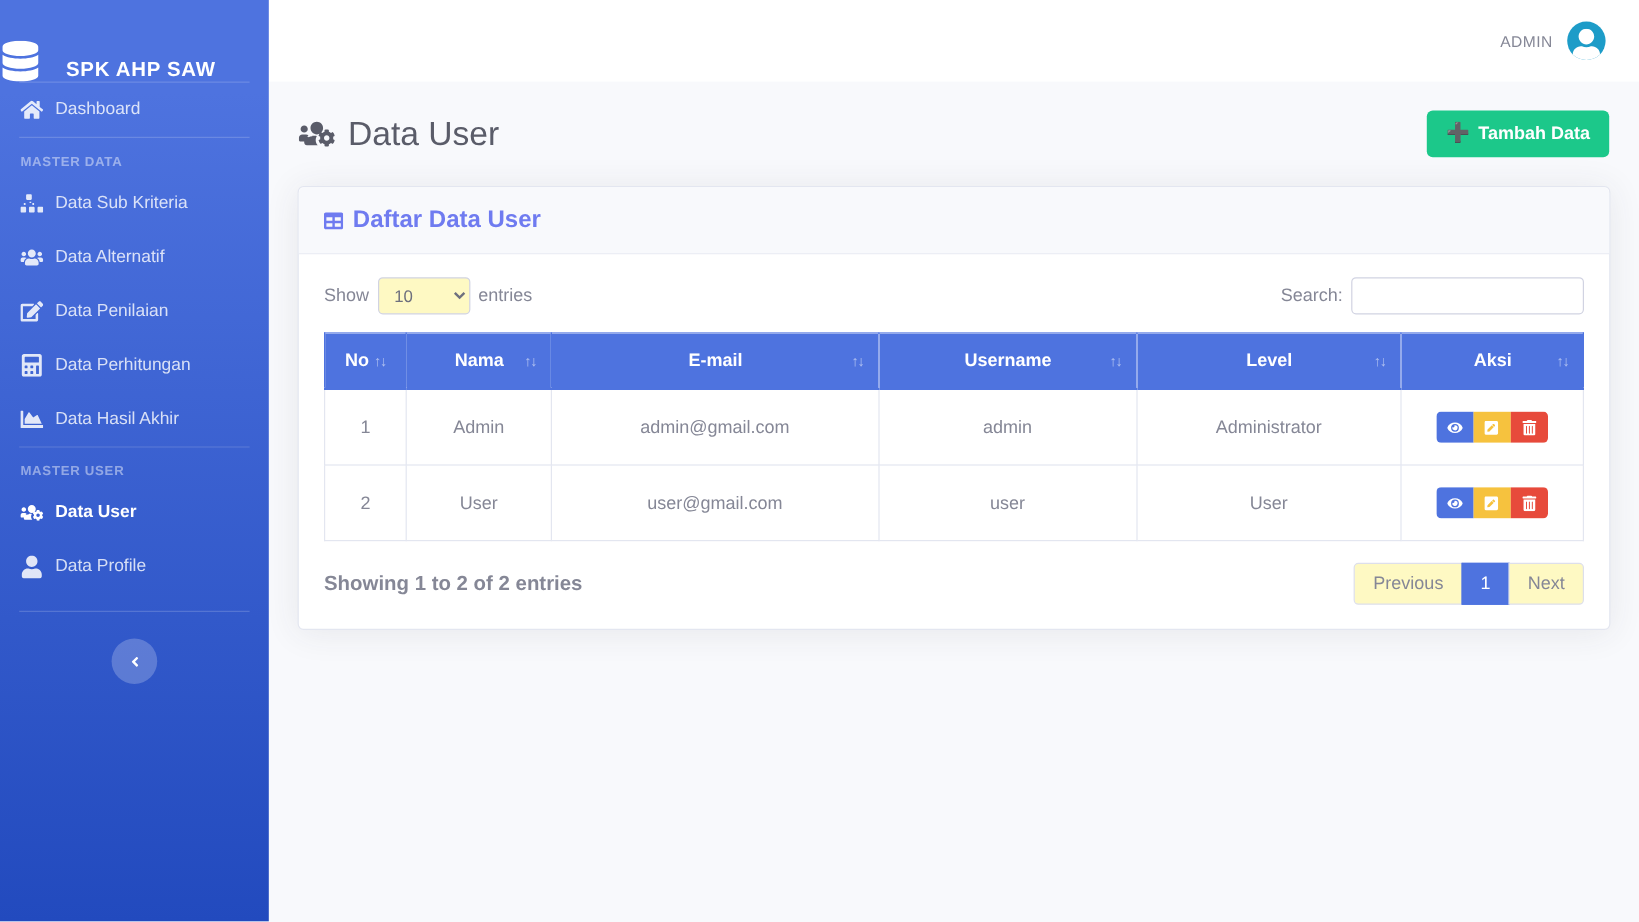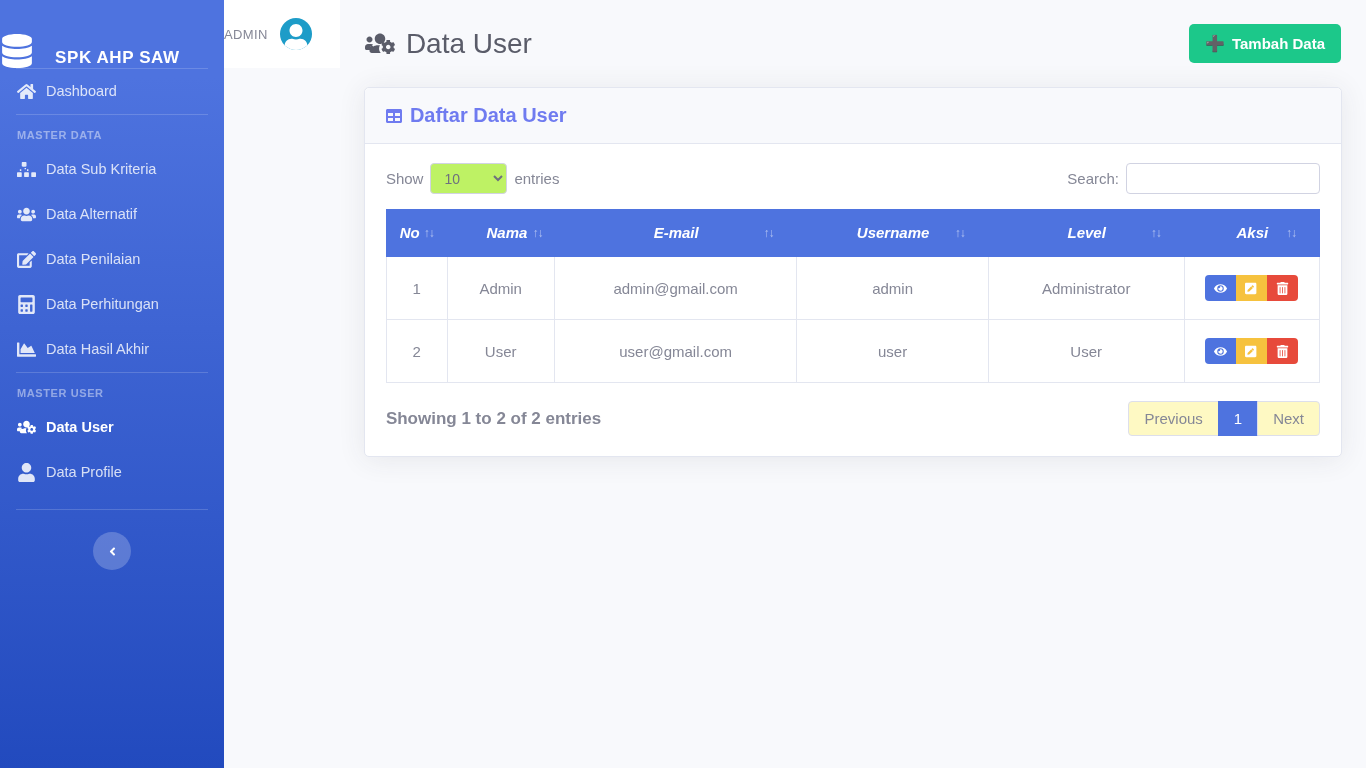--- a/index.html
+++ b/index.html
@@ -74,21 +74,21 @@
     border: none; cursor: pointer;
     display: flex; align-items: center; justify-content: center;
   }
   .sidebar-toggle svg { width: 13px; height: 13px; display:block; }
 
   
   #main {
     flex: 1 1 auto;
     height: 768px;
     display: flex;
-    flex-direction: row;
+    flex-direction: column;
     background: #f8f9fc;
     overflow: hidden;
   }
   #topbar {
     height: 68px;
     flex: 0 0 68px;
     background: #fff;
     display: flex;
     align-items: center;
     justify-content: flex-end;
@@ -156,21 +156,21 @@
     font-size: 15px; color: #858796;
     display: flex; align-items: center; gap: 7px;
   }
   .dt-length select {
     font-family: "Liberation Sans", sans-serif;
     font-size: 14px;
     color: #6e707e;
     padding: 5px 22px 5px 9px;
     border: 1px solid #d1d3e2;
     border-radius: 4px;
-    background: #bef264;
+    background: #fef9c3;
     height: 31px;
     cursor: pointer;
   }
   .dt-filter input {
     font-family: "Liberation Sans", sans-serif;
     font-size: 14px;
     border: 1px solid #d1d3e2;
     border-radius: 4px;
     height: 31px;
     width: 194px;
@@ -178,28 +178,27 @@
     color: #6e707e;
     outline: none;
   }
 
   table.dt { width: 100%; border-collapse: collapse; table-layout: fixed; }
   table.dt thead th {
     background: #4e73df;
     color: #fff;
     font-size: 15px;
     font-weight: 700;
-    padding: 14px 23px;
+    padding: 14px 12px;
     border: 1px solid #4e73df;
     border-bottom: 2px solid #4e73df;
     text-align: center;
     position: relative;
     white-space: nowrap;
     cursor: pointer;
-    font-style: italic;
   }
   table.dt thead th .th-inner {
     display: flex; align-items: center; justify-content: center; gap: 5px;
   }
   table.dt thead th .sortarrow {
     color: rgba(255,255,255,.55);
     font-size: 12px;
     letter-spacing: -1px;
   }
   table.dt thead th.col-no .th-inner { justify-content: center; gap: 4px; }

